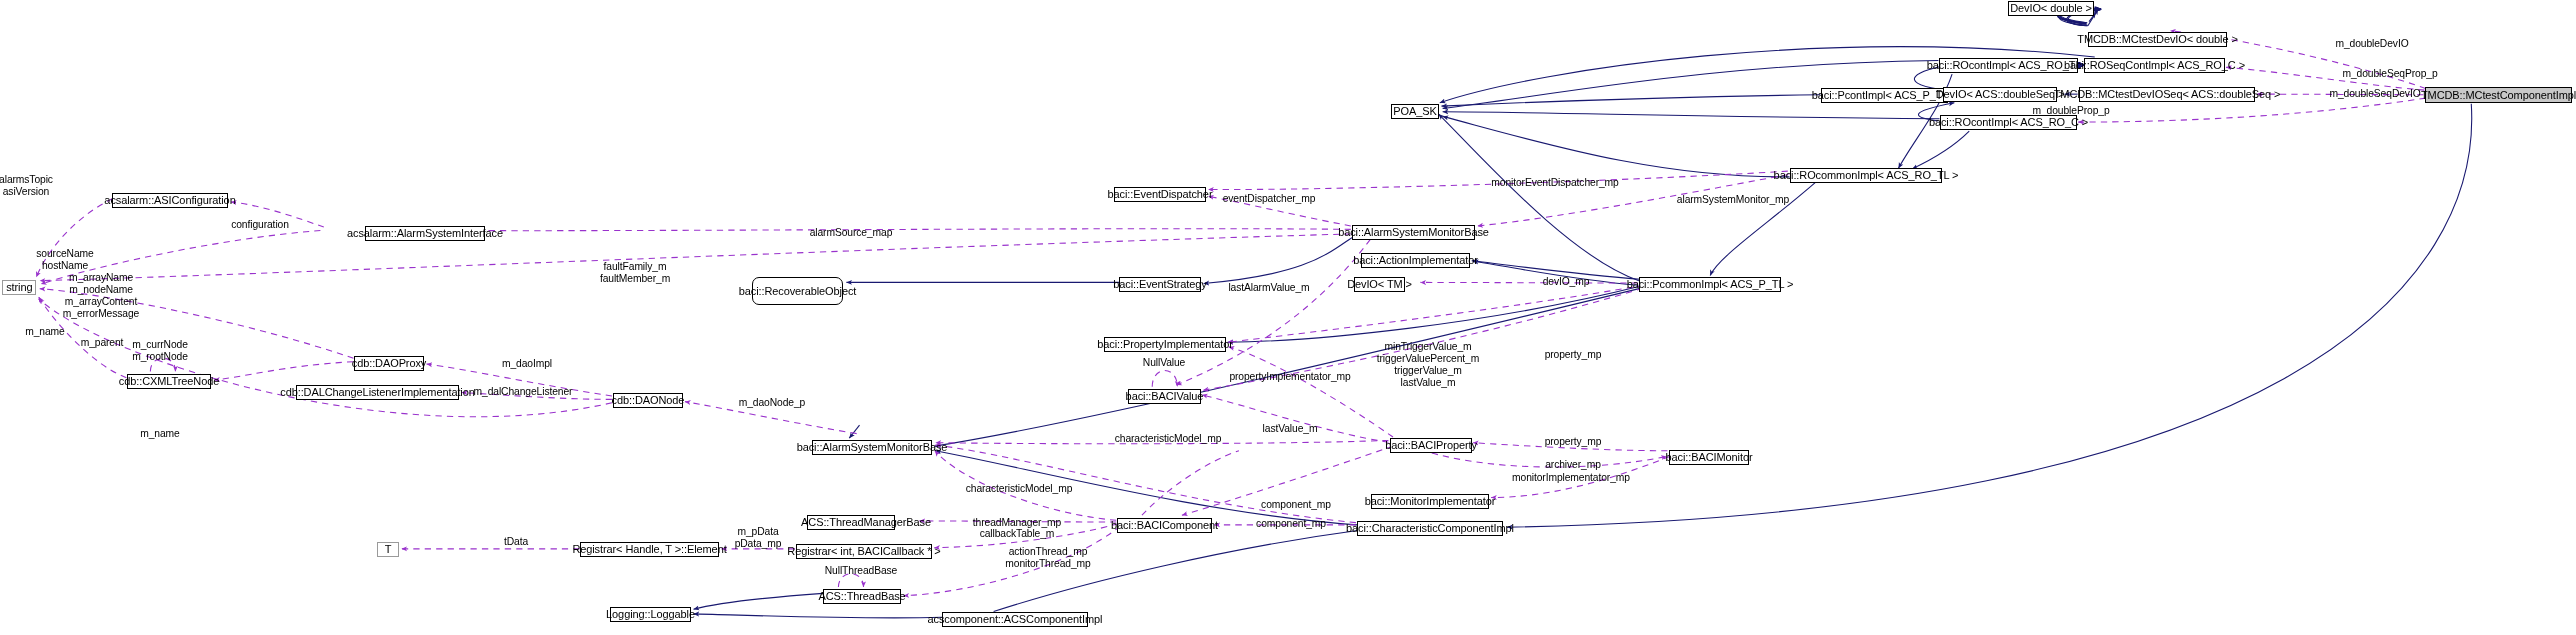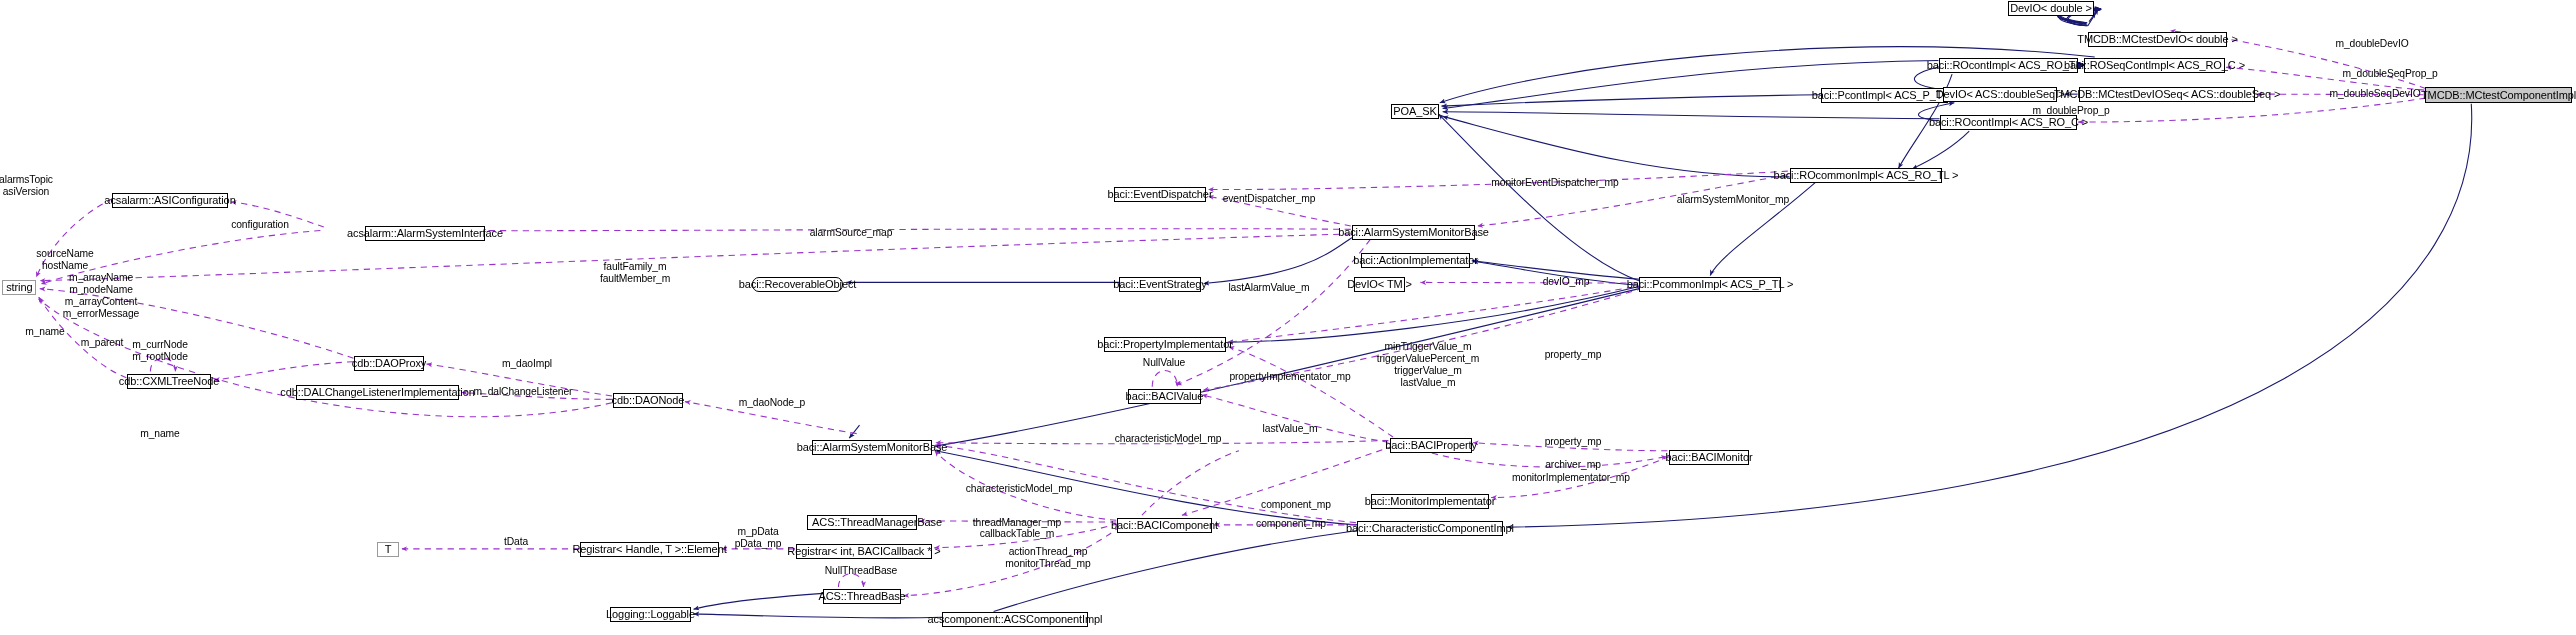--- a/index.html
+++ b/index.html
@@ -400,36 +400,36 @@
       <div class="node" style="left: 1940px; top: 115px; width: 137px; height: 15px;">baci::ROcontImpl&lt; ACS_RO_C &gt;</div>
       <div class="node" style="left: 1391px; top: 104px; width: 48px; height: 15px;">POA_SK</div>
       <div class="node" style="left: 1790px; top: 168px; width: 152px; height: 15px;">baci::ROcommonImpl&lt; ACS_RO_TL &gt;</div>
       <div class="node" style="left: 1114px; top: 187px; width: 92px; height: 15px;">baci::EventDispatcher</div>
       <div class="node" style="left: 112px; top: 193px; width: 116px; height: 15px;">acsalarm::ASIConfiguration</div>
       <div class="node" style="left: 1352px; top: 225px; width: 123px; height: 15px;">baci::AlarmSystemMonitorBase</div>
       <div class="node" style="left: 321px; top: 226px; width: 120px; height: 15px; margin-left: 44px;">acsalarm::AlarmSystemInterface</div>
       <div class="node" style="left: 1361px; top: 253px; width: 109px; height: 15px;">baci::ActionImplementator</div>
       <div class="node" style="left: 1639px; top: 277px; width: 142px; height: 15px;">baci::PcommonImpl&lt; ACS_P_TL &gt;</div>
       <div class="node" style="left: 1119px; top: 277px; width: 82px; height: 15px;">baci::EventStrategy</div>
-      <div class="node" style="left: 752px; top: 277px; width: 91px; height: 15px; border-radius: 7px;">baci::RecoverableObject</div>
+      <div class="node" style="left: 752px; top: 277px; width: 91px; height: 28px; border-radius: 7px;">baci::RecoverableObject</div>
       <div class="node" style="left: 1354px; top: 277px; width: 51px; height: 15px;">DevIO&lt; TM &gt;</div>
       <div class="node soft" style="left: 2.3px; top: 280px; width: 34px; height: 15px;">string</div>
       <div class="node" style="left: 1104px; top: 337px; width: 122px; height: 15px;">baci::PropertyImplementator</div>
       <div class="node" style="left: 354px; top: 356px; width: 70px; height: 15px;">cdb::DAOProxy</div>
       <div class="node" style="left: 1128px; top: 389px; width: 73px; height: 15px;">baci::BACIValue</div>
       <div class="node" style="left: 127px; top: 374px; width: 84px; height: 15px;">cdb::CXMLTreeNode</div>
       <div class="node" style="left: 296px; top: 385px; width: 163px; height: 15px;">cdb::DALChangeListenerImplementation</div>
       <div class="node" style="left: 613px; top: 393px; width: 70px; height: 15px;">cdb::DAONode</div>
       <div class="node" style="left: 1390px; top: 438px; width: 82px; height: 15px;">baci::BACIProperty</div>
       <div class="node" style="left: 1669px; top: 450px; width: 80px; height: 15px;">baci::BACIMonitor</div>
       <div class="node" style="left: 812px; top: 440px; width: 120px; height: 15px;">baci::AlarmSystemMonitorBase</div>
       <div class="node" style="left: 1371px; top: 494px; width: 118px; height: 15px;">baci::MonitorImplementator</div>
       <div class="node" style="left: 1117px; top: 518px; width: 95px; height: 15px;">baci::BACIComponent</div>
       <div class="node" style="left: 1357px; top: 521px; width: 146px; height: 15px;">baci::CharacteristicComponentImpl</div>
-      <div class="node" style="left: 807px; top: 515px; width: 110px; height: 15px; padding-left: 34px;">ACS::ThreadManagerBase</div>
+      <div class="node" style="left: 807px; top: 515px; width: 88px; height: 15px; padding-left: 34px;">ACS::ThreadManagerBase</div>
       <div class="node soft" style="left: 377px; top: 542px; width: 22px; height: 15px;">T</div>
       <div class="node" style="left: 580px; top: 542px; width: 139px; height: 15px;">Registrar&lt; Handle, T &gt;::Element</div>
       <div class="node" style="left: 796px; top: 544px; width: 136px; height: 15px;">Registrar&lt; int, BACICallback * &gt;</div>
       <div class="node" style="left: 823px; top: 589px; width: 78px; height: 15px;">ACS::ThreadBase</div>
       <div class="node" style="left: 610px; top: 607px; width: 81px; height: 15px;">Logging::Loggable</div>
       <div class="node" style="left: 942px; top: 612px; width: 146px; height: 15px;">acscomponent::ACSComponentImpl</div>
     </div>
   <div id="labels-layer">
       <div class="elabel" style="left: 2372px; top: 44px;">m_doubleDevIO</div>
       <div class="elabel" style="left: 2390px; top: 74px;">m_doubleSeqProp_p</div>

